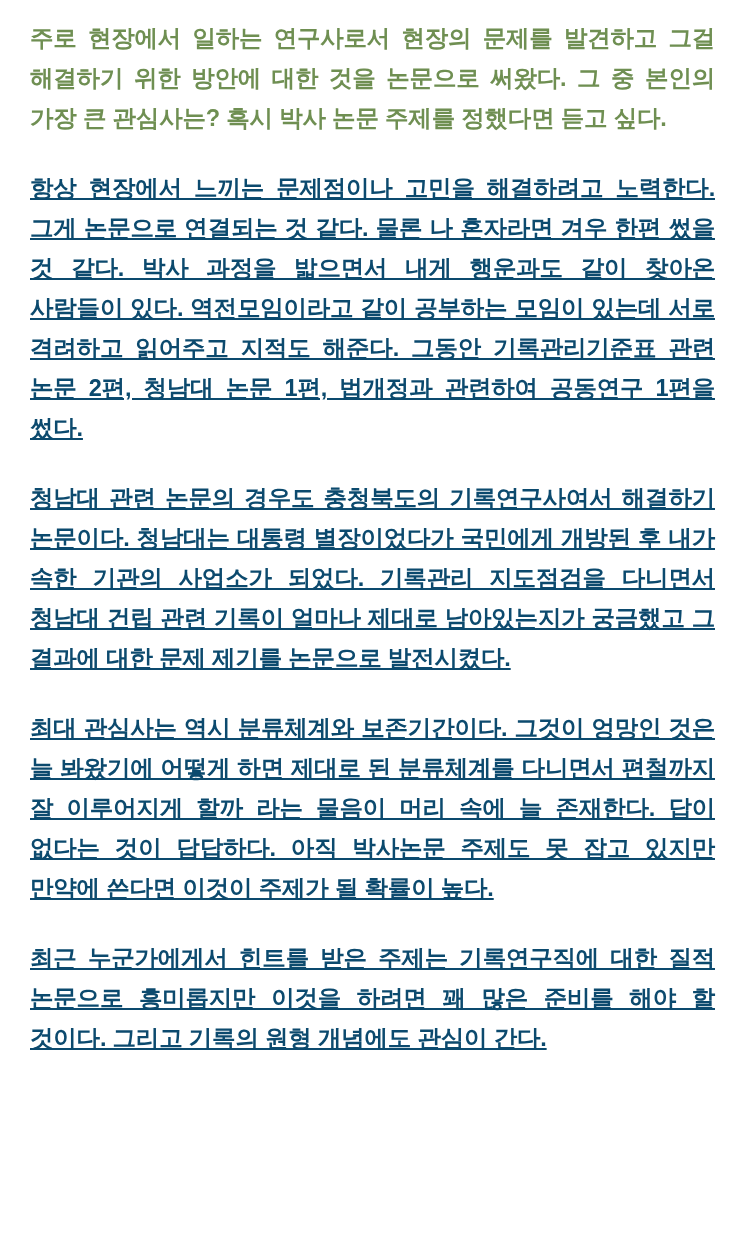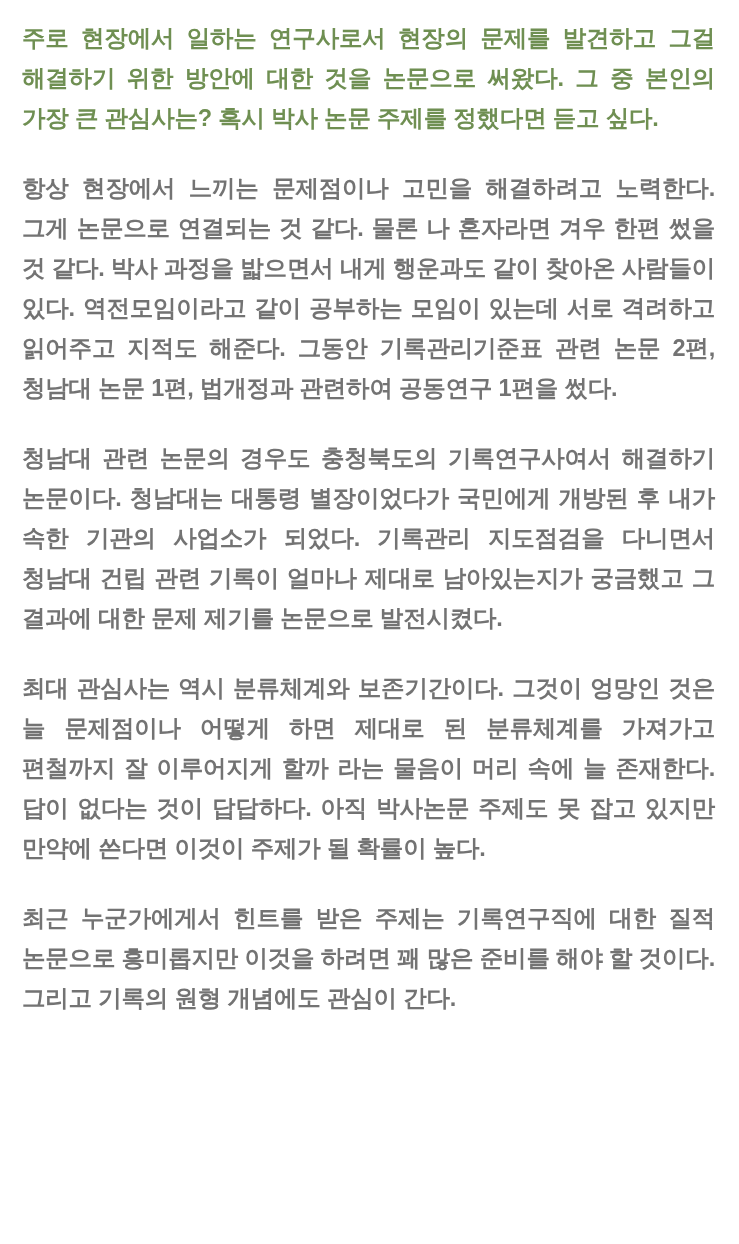--- a/index.html
+++ b/index.html
@@ -10,55 +10,56 @@
     width: 739px;
     height: 1244px;
     background: #ffffff;
     font-family: "Liberation Sans", sans-serif;
     overflow: hidden;
   }
   .page {
     box-sizing: border-box;
     width: 739px;
     height: 1195px;
-    padding: 18px 24px 0 22px;
+    padding: 18px 24px 0 30px;
     background: #ffffff;
   }
   .para {
     font-size: 23.5px;
     line-height: 40px;
     letter-spacing: -0.2px;
     text-align: justify;
     text-justify: inter-character;
     word-break: keep-all;
     margin: 0 0 30px 0;
     font-weight: 700;
   }
   .para:last-child {
     margin-bottom: 0;
   }
   .q {
     color: #6f8f52;
   }
   .a {
-    color: #737373;
+    color: #0c4a6e;
+    text-decoration: underline;
   }
   .spacer-bottom {
     height: 40px;
   }
 </style>
 </head>
 <body>
 
 <div class="page">
 
   <p class="para q">주로 현장에서 일하는 연구사로서 현장의 문제를 발견하고 그걸 해결하기 위한 방안에 대한 것을 논문으로 써왔다. 그 중 본인의 가장 큰 관심사는? 혹시 박사 논문 주제를 정했다면 듣고 싶다.</p>
 
   <p class="para a">항상 현장에서 느끼는 문제점이나 고민을 해결하려고 노력한다. 그게 논문으로 연결되는 것 같다. 물론 나 혼자라면 겨우 한편 썼을 것 같다. 박사 과정을 밟으면서 내게 행운과도 같이 찾아온 사람들이 있다. 역전모임이라고 같이 공부하는 모임이 있는데 서로 격려하고 읽어주고 지적도 해준다. 그동안 기록관리기준표 관련 논문 2편, 청남대 논문 1편, 법개정과 관련하여 공동연구 1편을 썼다.</p>
 
   <p class="para a">청남대 관련 논문의 경우도 충청북도의 기록연구사여서 해결하기 논문이다. 청남대는 대통령 별장이었다가 국민에게 개방된 후 내가 속한 기관의 사업소가 되었다. 기록관리 지도점검을 다니면서 청남대 건립 관련 기록이 얼마나 제대로 남아있는지가 궁금했고 그 결과에 대한 문제 제기를 논문으로 발전시켰다.</p>
 
-  <p class="para a">최대 관심사는 역시 분류체계와 보존기간이다. 그것이 엉망인 것은 늘 문제점이나 어떻게 하면 제대로 된 분류체계를 가져가고 편철까지 잘 이루어지게 할까 라는 물음이 머리 속에 늘 존재한다. 답이 없다는 것이 답답하다. 아직 박사논문 주제도 못 잡고 있지만 만약에 쓴다면 이것이 주제가 될 확률이 높다.</p>
+  <p class="para a">최대 관심사는 역시 분류체계와 보존기간이다. 그것이 엉망인 것은 늘 봐왔기에 어떻게 하면 제대로 된 분류체계를 다니면서 편철까지 잘 이루어지게 할까 라는 물음이 머리 속에 늘 존재한다. 답이 없다는 것이 답답하다. 아직 박사논문 주제도 못 잡고 있지만 만약에 쓴다면 이것이 주제가 될 확률이 높다.</p>
 
   <p class="para a">최근 누군가에게서 힌트를 받은 주제는 기록연구직에 대한 질적 논문으로 흥미롭지만 이것을 하려면 꽤 많은 준비를 해야 할 것이다. 그리고 기록의 원형 개념에도 관심이 간다.</p>
 
   <div class="spacer-bottom"></div>
 </div>
 
 </body></html>

